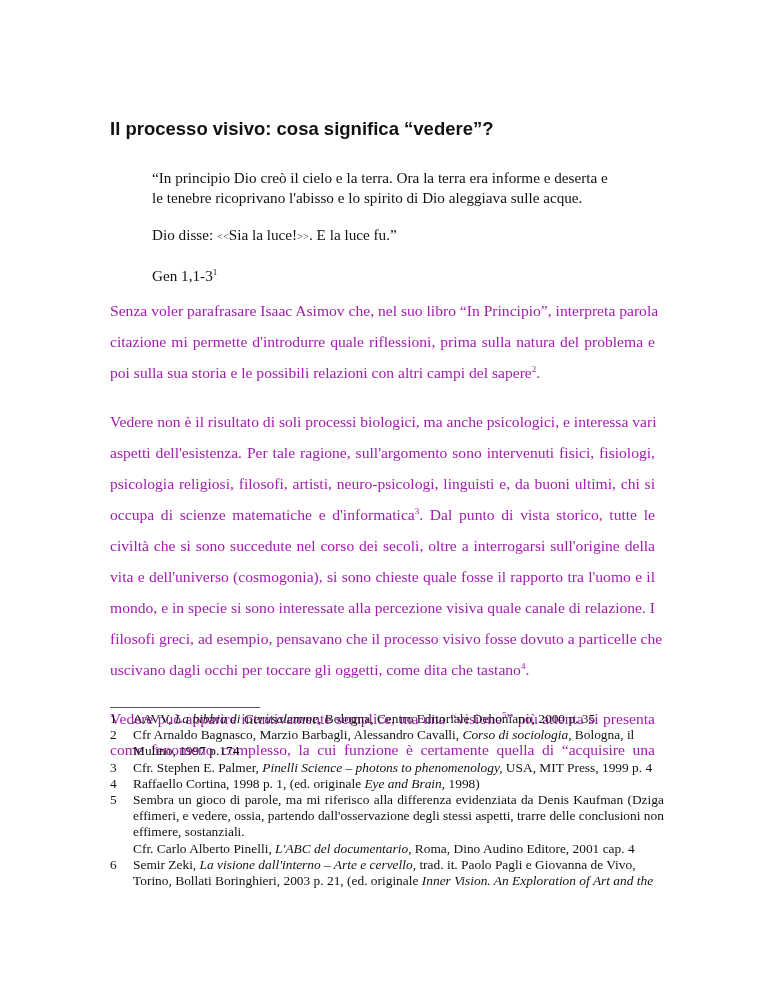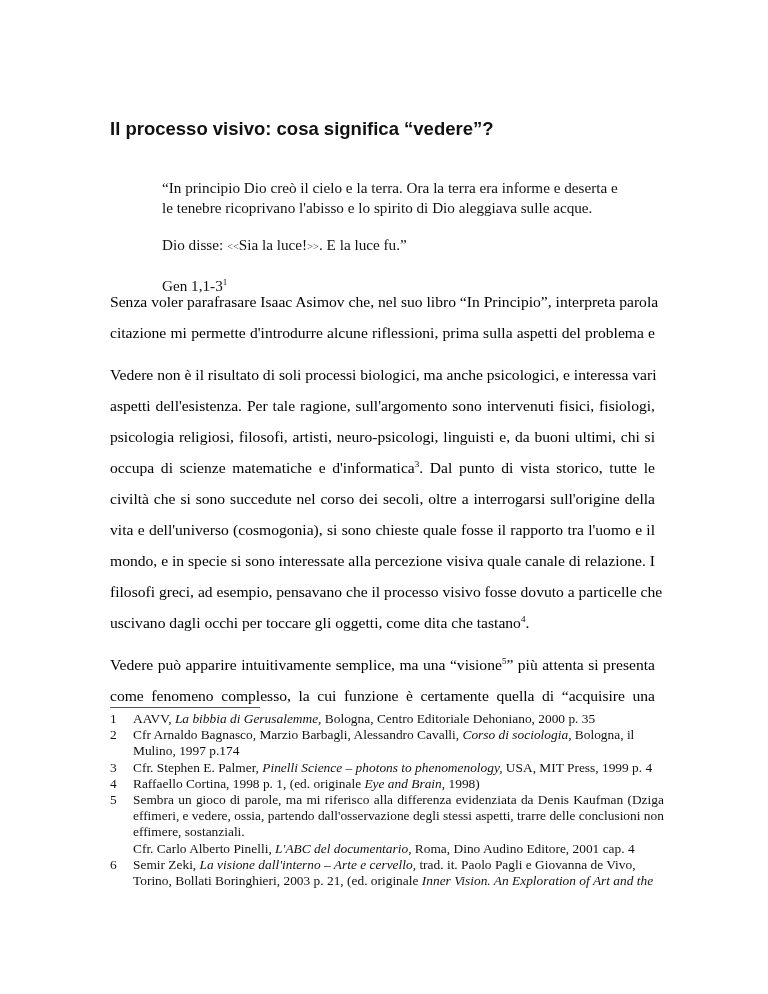--- a/index.html
+++ b/index.html
@@ -36,42 +36,42 @@
     }
     .quote {
       position: absolute;
       left: 146px;
       top: 162px;
       width: 520px;
       font-size: 15.2px;
       line-height: 20px;
       color: #111;
     }
-    .quote p { margin: 16px; }
+    .quote p { margin: 6px; }
     .quote .q-line { display: block; white-space: nowrap; }
     .quote .q2 { margin-top: 17px; }
     .quote .q3 { margin-top: 19px; }
     .guill { font-size: 10.5px; color: #333; }
     sup {
       font-size: 9px;
       line-height: 0;
       vertical-align: super;
     }
     .body-text {
       position: absolute;
       left: 110px;
-      top: 286px;
+      top: 295px;
       width: 545px;
       font-size: 15.6px;
       line-height: 31px;
       text-align: justify;
-      color: #000000;
+      color: #a21caf;
     }
     .body-text p { margin: 0; }
-    .body-text p + p { margin-top: 11px; }
+    .body-text p + p { margin-top: 18px; }
     .body-text .line {
       display: block;
       text-align: justify;
       text-align-last: justify;
       white-space: nowrap;
     }
     .body-text .line.last {
       text-align-last: left;
     }
     .fn-rule {
@@ -128,21 +128,22 @@
       <span class="q-line"><span>Dio disse: </span><span class="guill">&lt;&lt;</span><span>Sia la luce!</span><span class="guill">&gt;&gt;</span><span>. E la luce fu.”</span></span>
     </p>
     <p class="q3">
       <span>Gen 1,1-3</span><sup>1</sup>
     </p>
   </div>
 
   <div class="body-text" id="body-text">
       <p>
         <span class="line"><span>Senza voler parafrasare Isaac Asimov che, nel suo libro “In Principio”, interpreta parola</span></span>
-        <span class="line"><span>citazione mi permette d'introdurre alcune riflessioni, prima sulla aspetti del problema e</span></span>
+        <span class="line"><span>citazione mi permette d'introdurre quale riflessioni, prima sulla natura del problema e</span></span>
+        <span class="line last"><span>poi sulla sua storia e le possibili relazioni con altri campi del sapere</span><sup>2</sup><span>.</span></span>
       </p>
       <p>
         <span class="line"><span>Vedere non è il risultato di soli processi biologici, ma anche psicologici, e interessa vari</span></span>
         <span class="line"><span>aspetti dell'esistenza. Per tale ragione, sull'argomento sono intervenuti fisici, fisiologi,</span></span>
         <span class="line"><span>psicologia religiosi, filosofi, artisti, neuro-psicologi, linguisti e, da buoni ultimi, chi si</span></span>
         <span class="line"><span>occupa di scienze matematiche e d'informatica</span><sup>3</sup><span>. Dal punto di vista storico, tutte le</span></span>
         <span class="line"><span>civiltà che si sono succedute nel corso dei secoli, oltre a interrogarsi sull'origine della</span></span>
         <span class="line"><span>vita e dell'universo (cosmogonia), si sono chieste quale fosse il rapporto tra l'uomo e il</span></span>
         <span class="line"><span>mondo, e in specie si sono interessate alla percezione visiva quale canale di relazione. I</span></span>
         <span class="line"><span>filosofi greci, ad esempio, pensavano che il processo visivo fosse dovuto a particelle che</span></span>

